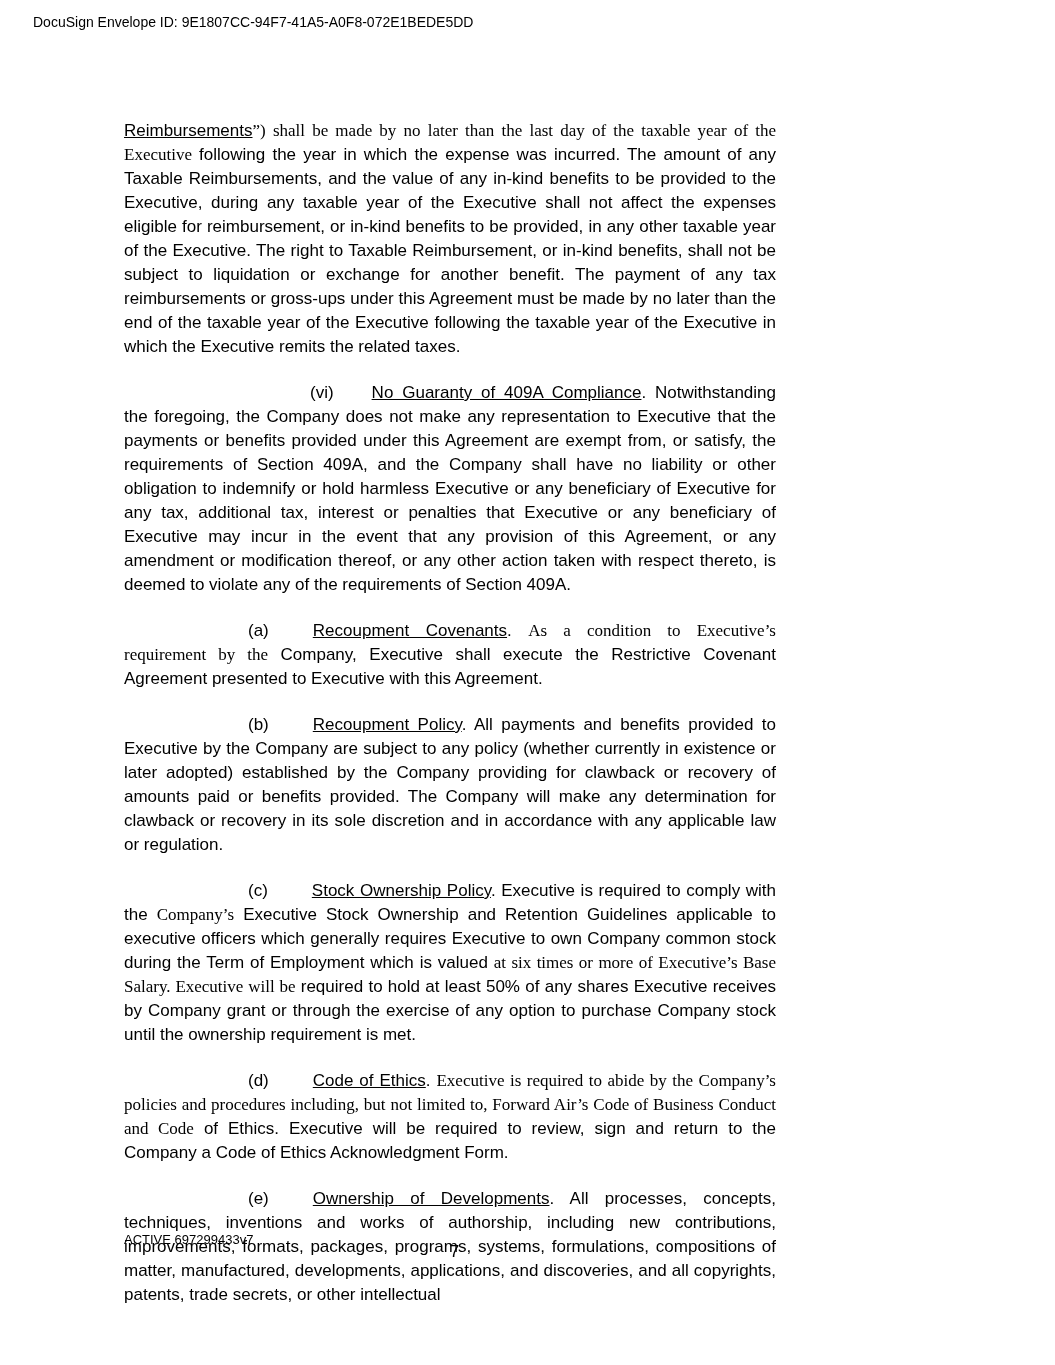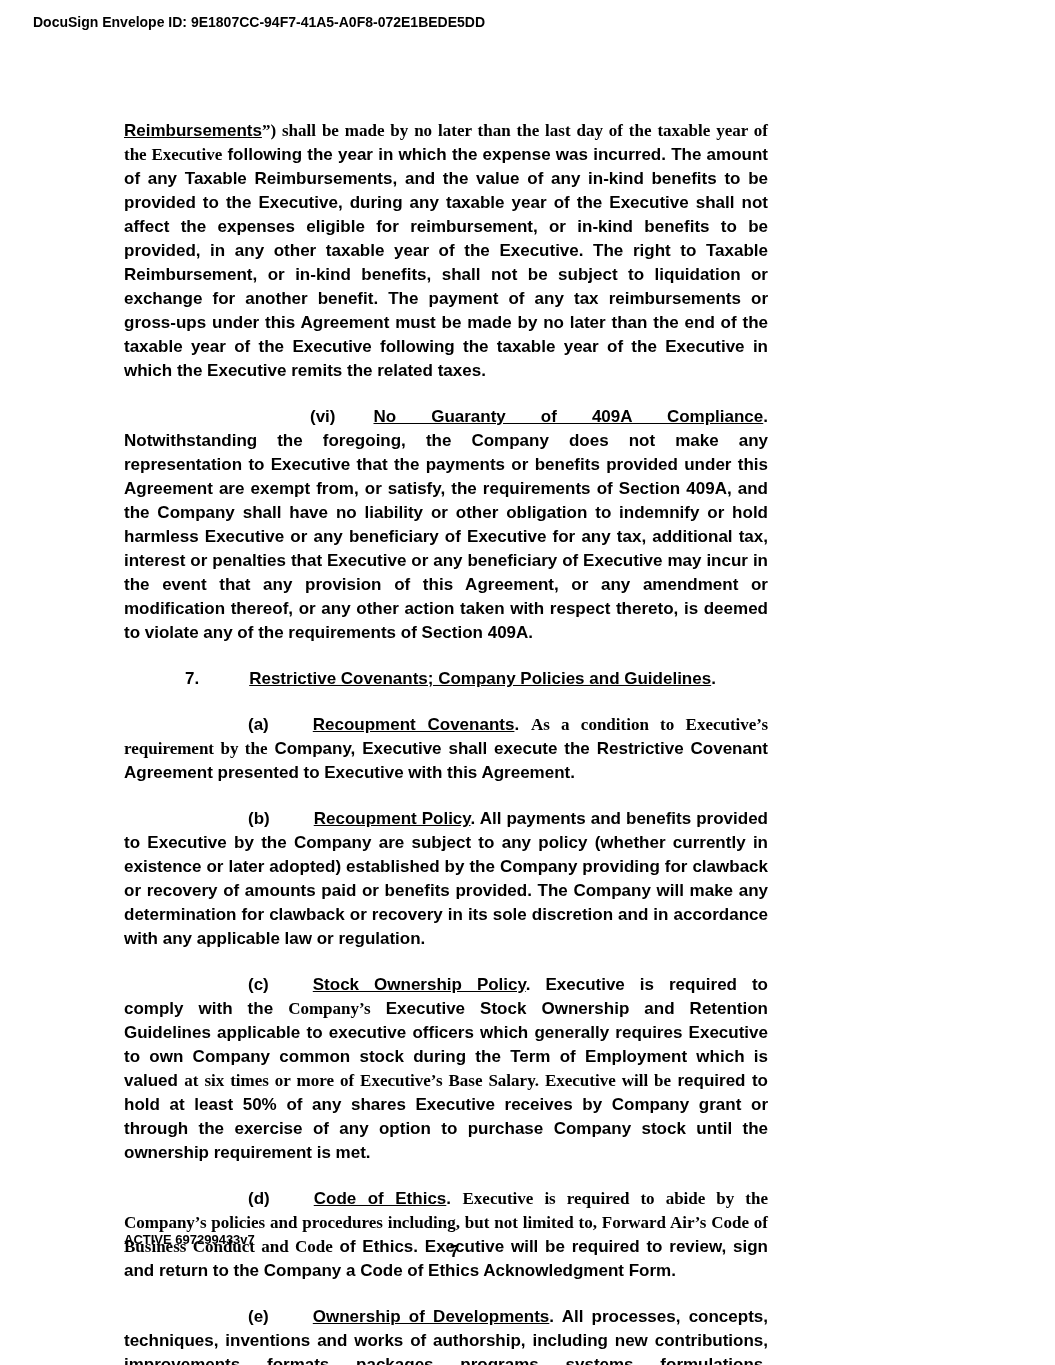--- a/index.html
+++ b/index.html
@@ -5,21 +5,20 @@
   * { margin: 0; padding: 0; box-sizing: border-box; }
   html, body { background: #ffffff; }
   .page {
     position: relative;
     width: 909px;
     height: 1365px;
     background: #ffffff;
     color: #000000;
     font-family: "Liberation Sans", sans-serif;
     overflow: hidden;
-    font-weight: bold;
   }
   .docusign-header {
     position: absolute;
     left: 33px;
     top: 14px;
     font-size: 14px;
     line-height: 16px;
     color: #000000;
     font-family: "Liberation Sans", sans-serif;
     white-space: nowrap;
@@ -27,21 +26,21 @@
   .content {
     position: absolute;
     left: 124px;
     right: 125px;
     top: 119px;
     font-size: 17px;
     line-height: 24px;
     text-align: justify;
   }
   .content p.para {
-    margin: 0 16px 22px 0;
+    margin: 0 8px 22px 0;
   }
   .content .serif {
     font-family: "Liberation Serif", serif;
   }
   .content .u {
     text-decoration: underline;
   }
   .content .tab {
     display: inline-block;
     height: 1px;
@@ -68,21 +67,20 @@
 </head>
 <body>
 
 <div class="page">
 
   <div class="docusign-header">DocuSign Envelope ID: 9E1807CC-94F7-41A5-A0F8-072E1BEDE5DD</div>
 
   <div class="content">
       <p class="para"><span class="u">Reimbursements</span><span class="serif">”) shall be made by no later than the last day of the taxable year of the Executive</span><span> following the year in which the expense was incurred.  The amount of any Taxable Reimbursements, and the value of any in-kind benefits to be provided to the Executive, during any taxable year of the Executive shall not affect the expenses eligible for reimbursement, or in-kind benefits to be provided, in any other taxable year of the Executive.  The right to Taxable Reimbursement, or in-kind benefits, shall not be subject to liquidation or exchange for another benefit. The payment of any tax reimbursements or gross-ups under this Agreement must be made by no later than the end of the taxable year of the Executive following the taxable year of the Executive in which the Executive remits the related taxes.</span></p>
       <p class="para" style="text-indent: 186px;"><span>(vi)</span><span class="tab" style="width: 38px;"></span><span class="u">No Guaranty of 409A Compliance</span><span>.  Notwithstanding the foregoing, the Company does not make any representation to Executive that the payments or benefits provided under this Agreement are exempt from, or satisfy, the requirements of Section 409A, and the Company shall have no liability or other obligation to indemnify or hold harmless Executive or any beneficiary of Executive for any tax, additional tax, interest or penalties that Executive or any beneficiary of Executive may incur in the event that any provision of this Agreement, or any amendment or modification thereof, or any other action taken with respect thereto, is deemed to violate any of the requirements of Section 409A.</span></p>
-      <p class="para" style="text-indent: 61px;"><span>7.</span><span class="tab" style="width: 50px;"></span><span class="u">Restrictive Covenants; Company Policies and Guidelines</span><span>.</span></p>
       <p class="para" style="text-indent: 124px;"><span>(a)</span><span class="tab" style="width: 44px;"></span><span class="u">Recoupment Covenants</span><span>.  </span><span class="serif">As a condition to Executive’s requirement by the</span><span> Company, Executive shall execute the Restrictive Covenant Agreement presented to Executive with this Agreement.</span></p>
       <p class="para" style="text-indent: 124px;"><span>(b)</span><span class="tab" style="width: 44px;"></span><span class="u">Recoupment Policy</span><span>.  All payments and benefits provided to Executive by the Company are subject to any policy (whether currently in existence or later adopted) established by the Company providing for clawback or recovery of amounts paid or benefits provided.  The Company will make any determination for clawback or recovery in its sole discretion and in accordance with any applicable law or regulation.</span></p>
       <p class="para" style="text-indent: 124px;"><span>(c)</span><span class="tab" style="width: 44px;"></span><span class="u">Stock Ownership Policy</span><span>.  Executive is required to comply with the </span><span class="serif">Company’s</span><span> Executive Stock Ownership and Retention Guidelines applicable to executive officers which generally requires Executive to own Company common stock during the Term of Employment which is valued </span><span class="serif">at six times or more of Executive’s Base Salary.  Executive will be</span><span> required to hold at least 50% of any shares Executive receives by Company grant or through the exercise of any option to purchase Company stock until the ownership requirement is met.</span></p>
       <p class="para" style="text-indent: 124px;"><span>(d)</span><span class="tab" style="width: 44px;"></span><span class="u">Code of Ethics</span><span>.  </span><span class="serif">Executive is required to abide by the Company’s policies and procedures including, but not limited to, Forward Air’s Code of Business Conduct and Code</span><span> of Ethics.  Executive will be required to review, sign and return to the Company a Code of Ethics Acknowledgment Form.</span></p>
       <p class="para" style="text-indent: 124px;"><span>(e)</span><span class="tab" style="width: 44px;"></span><span class="u">Ownership of Developments</span><span>.  All processes, concepts, techniques, inventions and works of authorship, including new contributions, improvements, formats, packages, programs, systems, formulations, compositions of matter, manufactured, developments, applications, and discoveries, and all copyrights, patents, trade secrets, or other intellectual</span></p>
     </div>
 
   <div class="footer-pagenum">7</div>
 
   <div class="footer-docref">ACTIVE 697299433v7</div>

